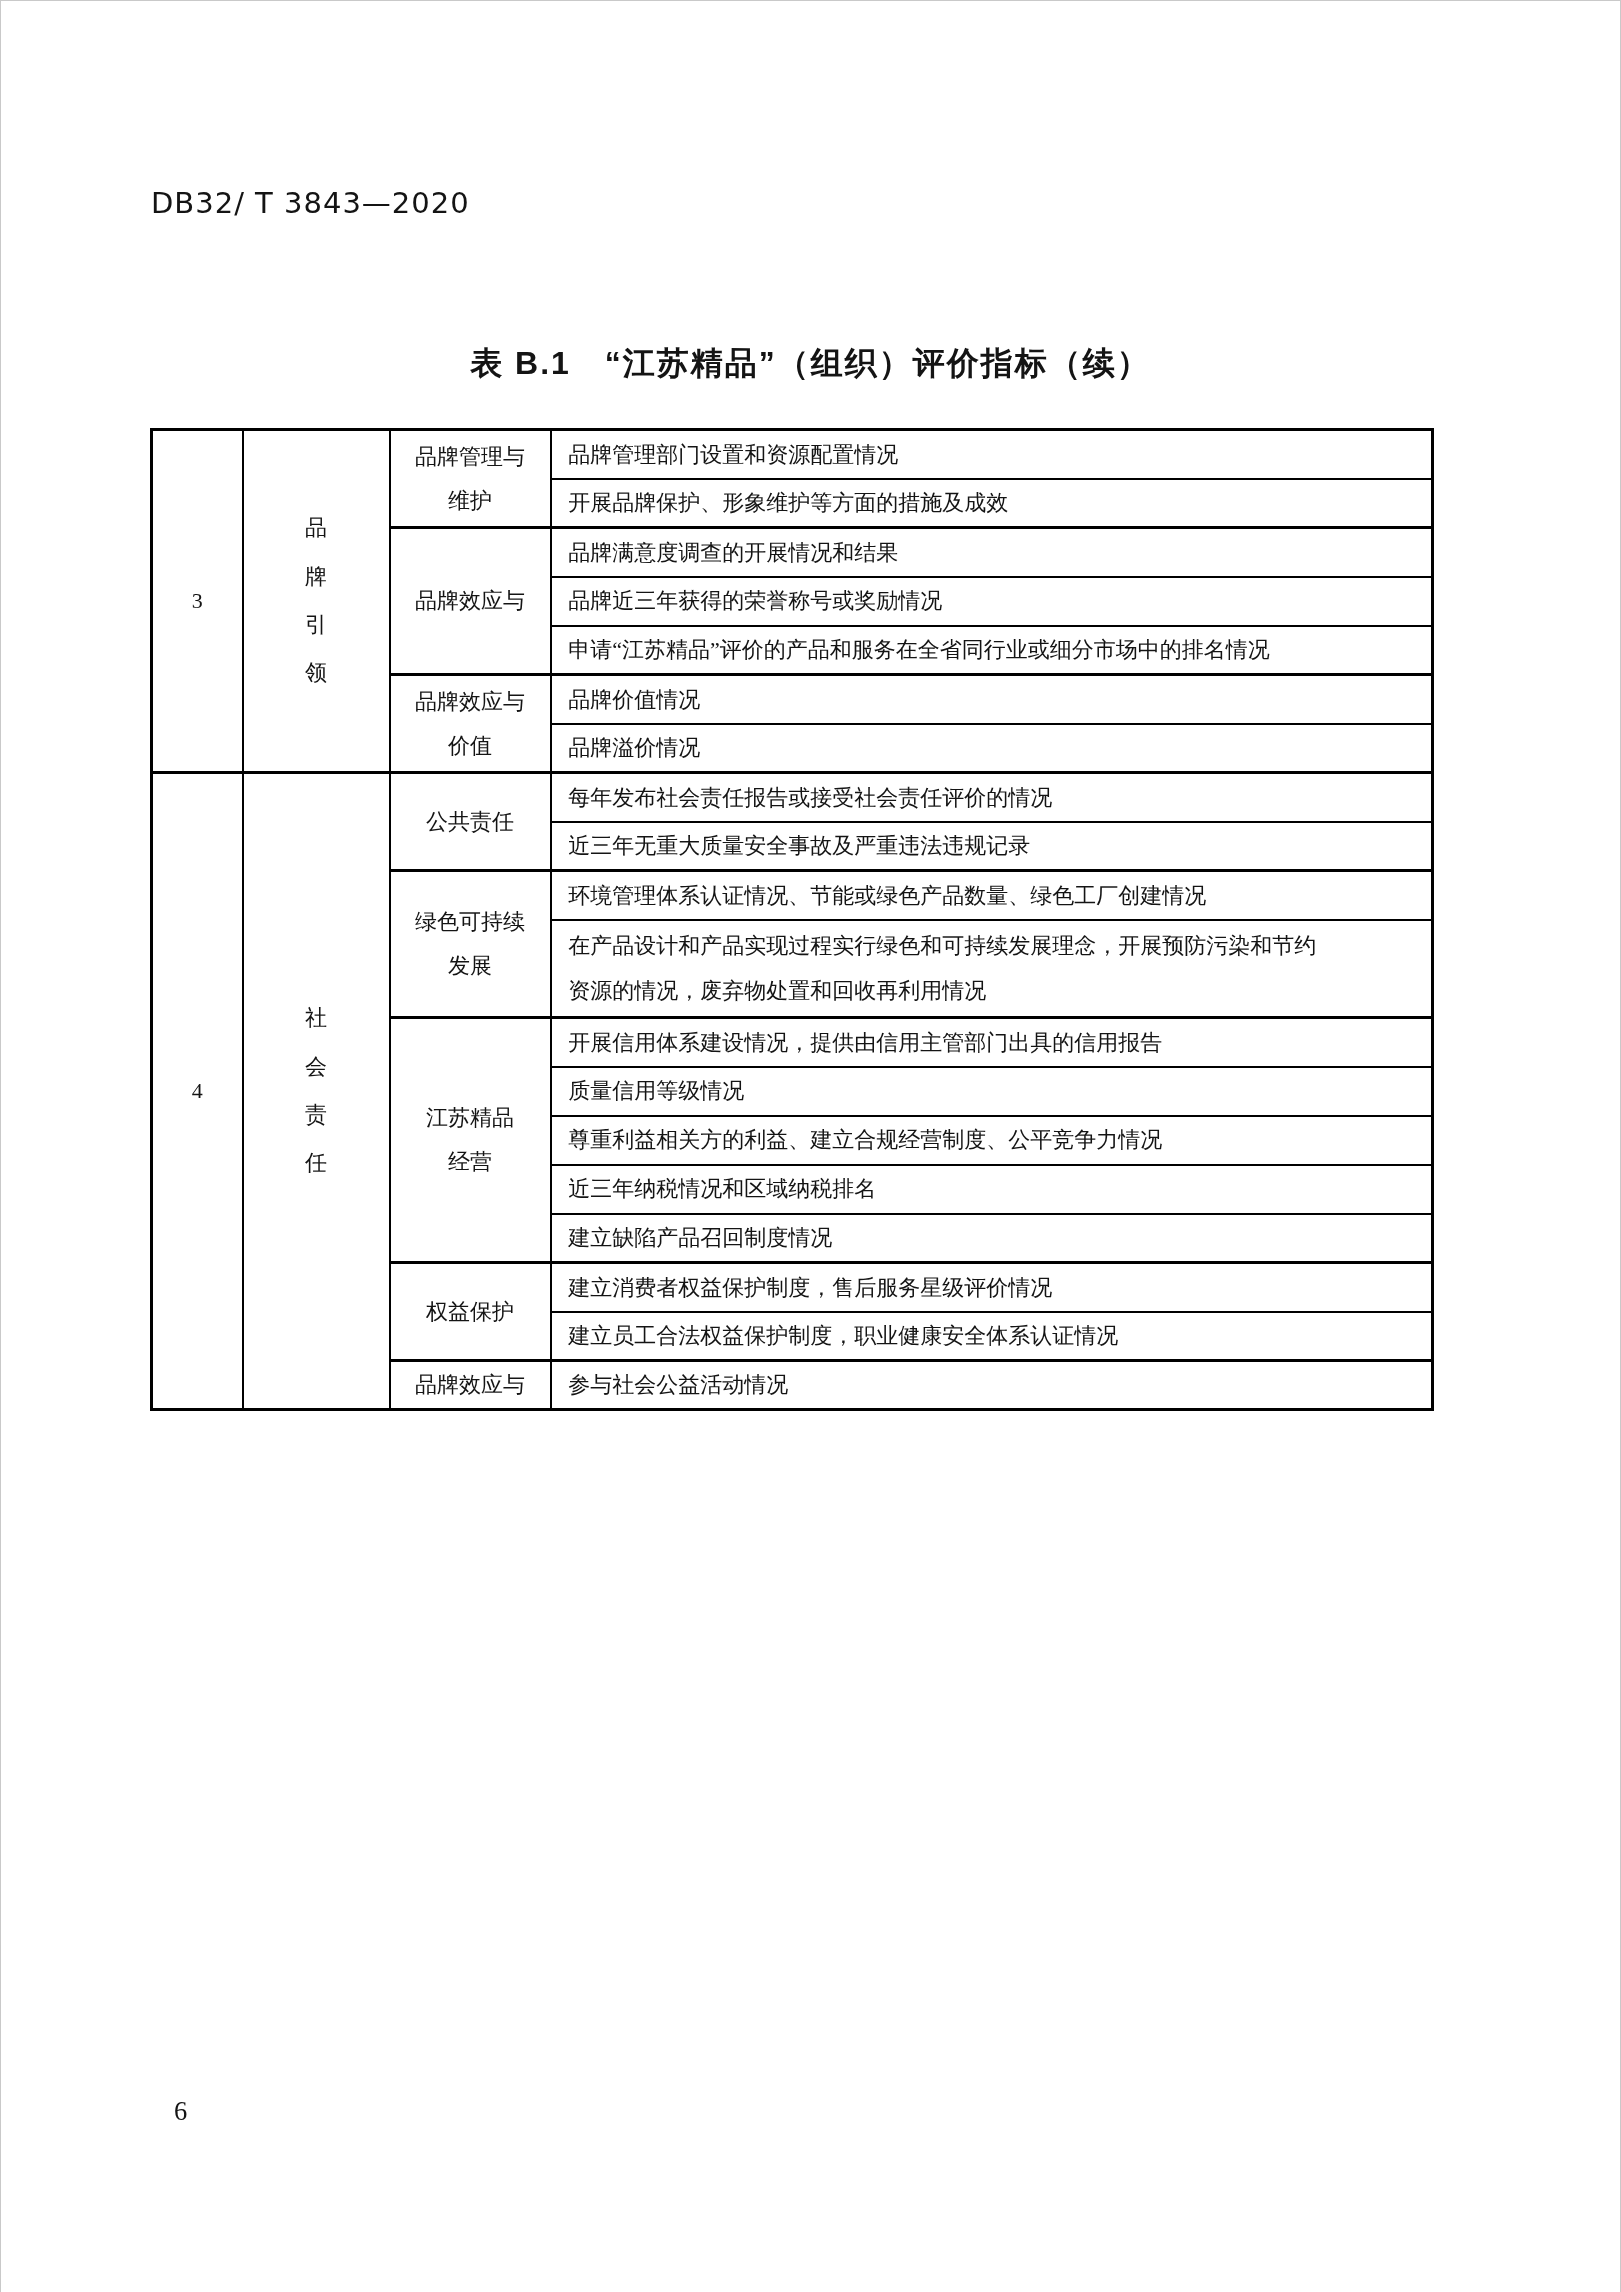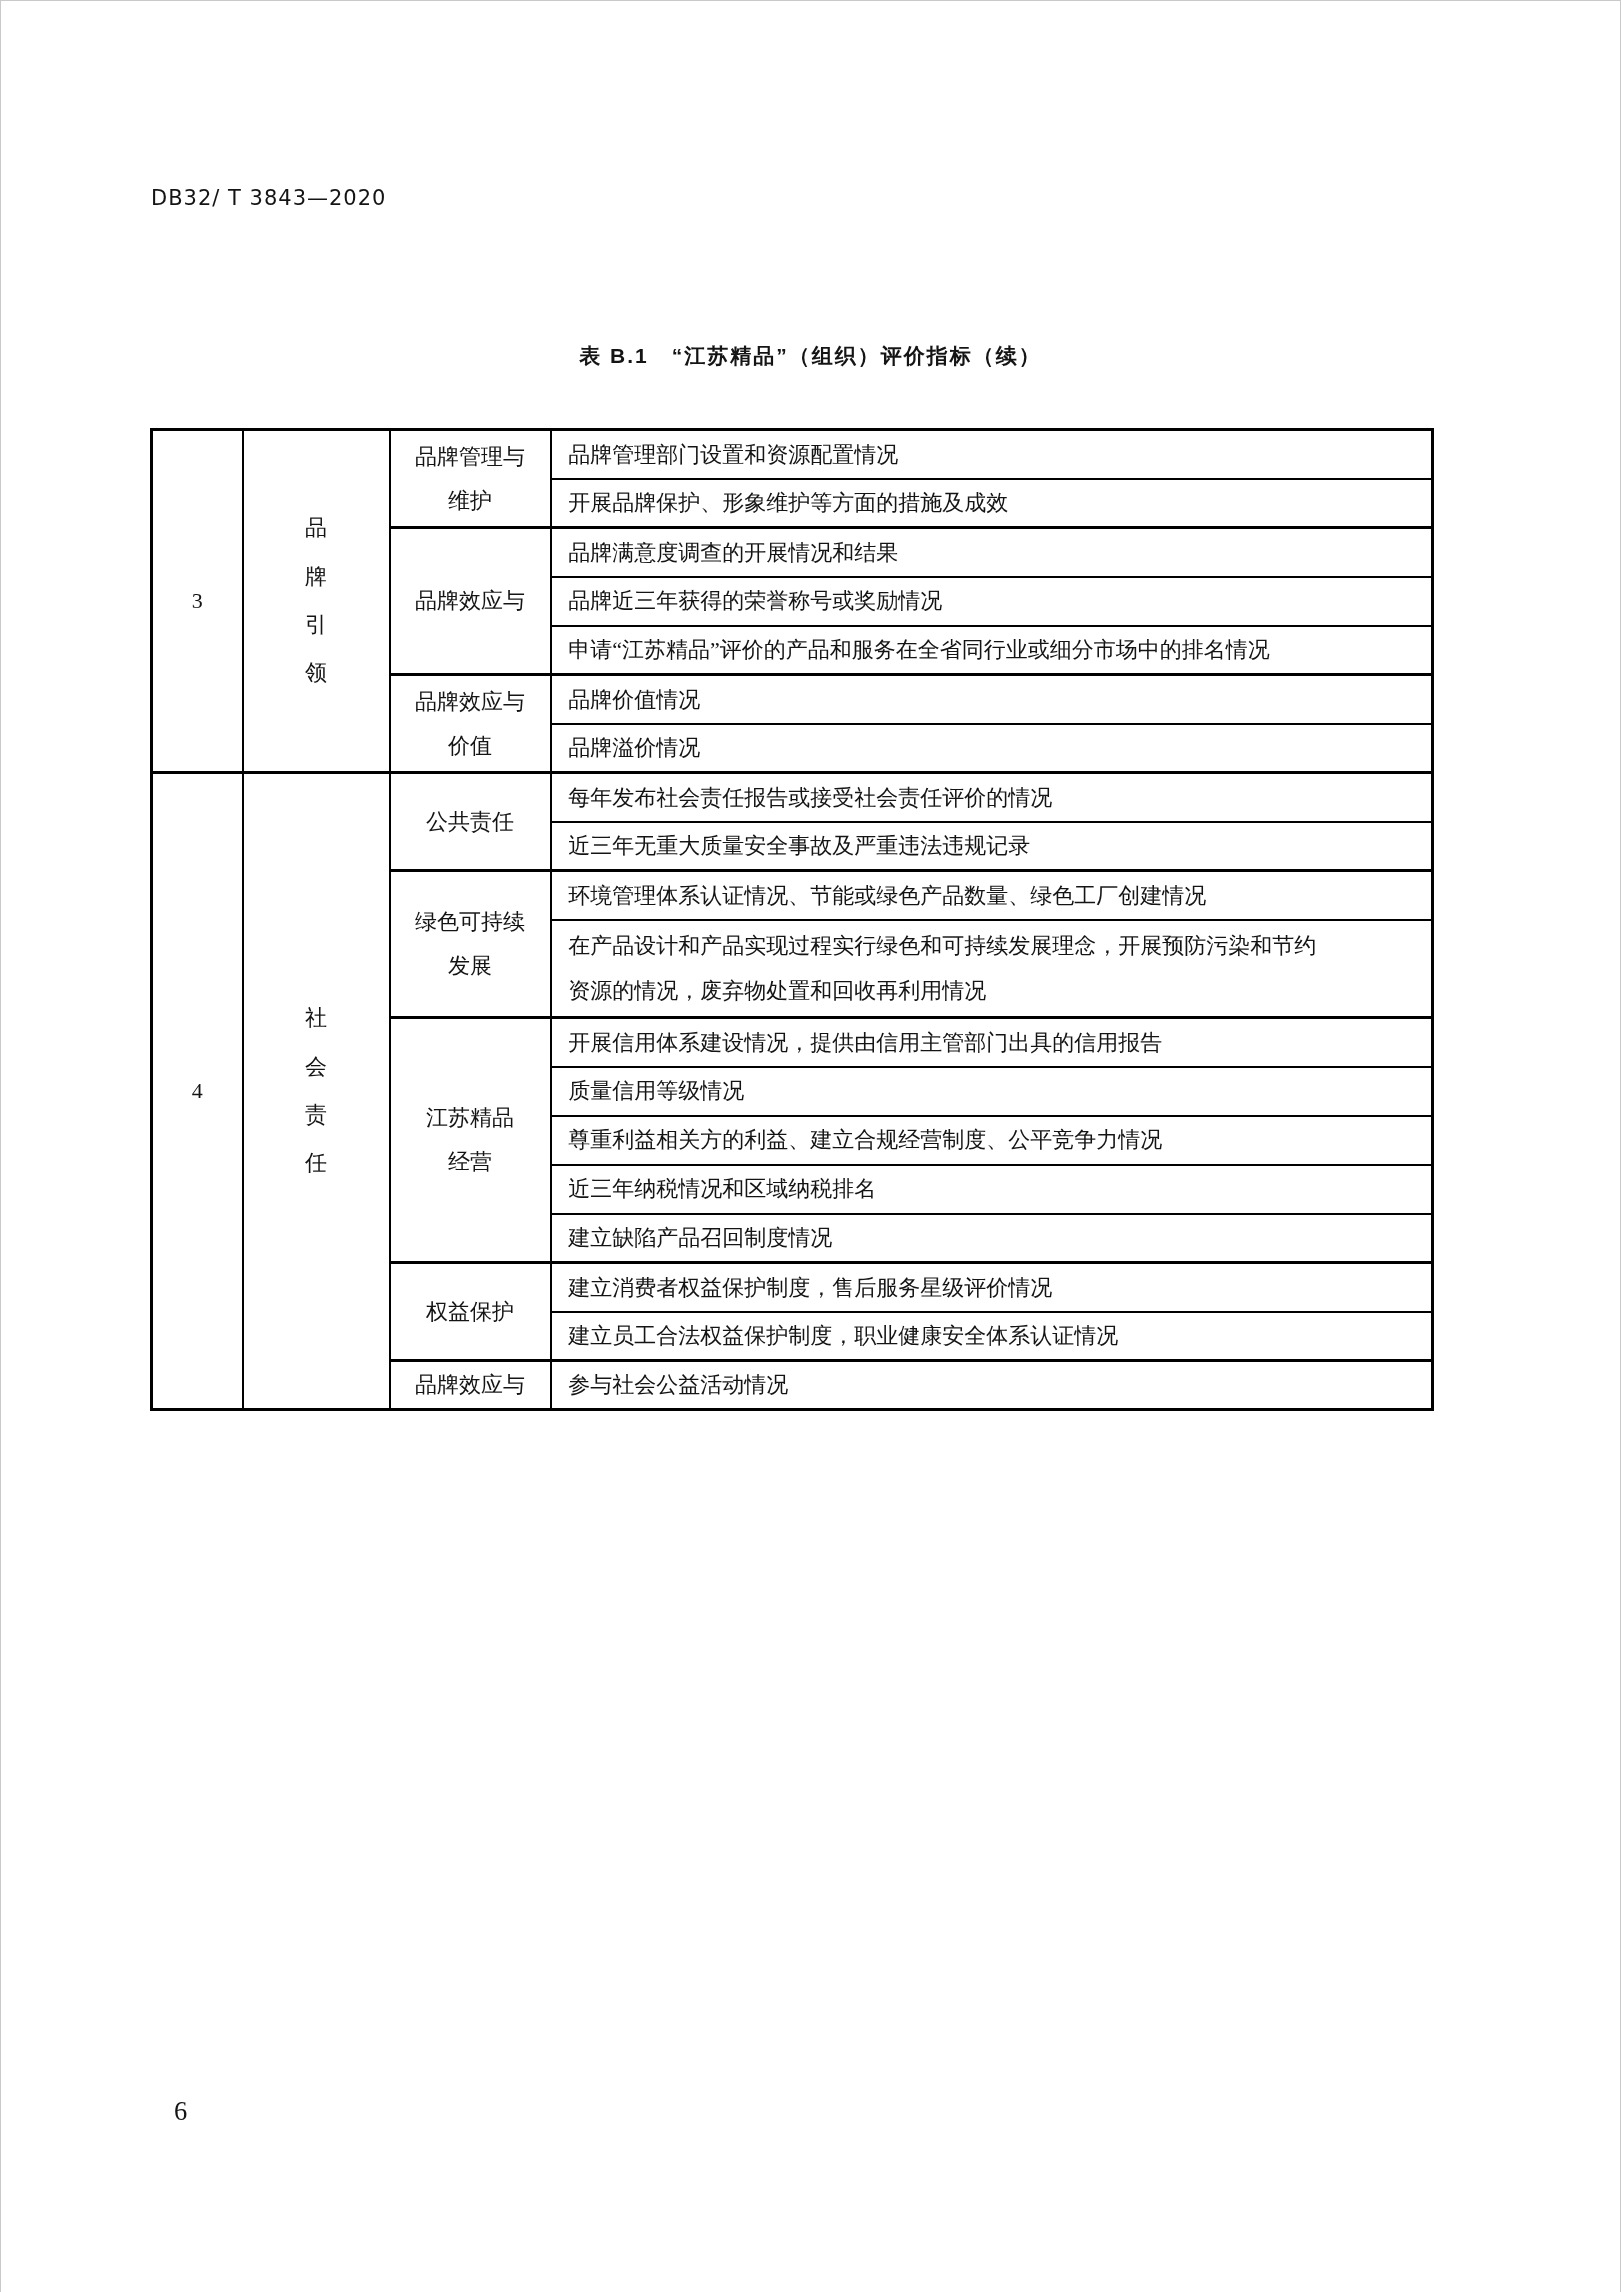--- a/index.html
+++ b/index.html
@@ -10,27 +10,27 @@
     color:#141414;
   }
   .page-frame {
     position:absolute; inset:0;
     border:1px solid #c9c9c9;
     pointer-events:none;
   }
   .doc-header {
     position:absolute; left:151px; top:186px;
     font-family:"DejaVu Sans","Liberation Sans",sans-serif;
-    font-size:21px; letter-spacing:1px;
+    font-size:29px; letter-spacing:1px;
   }
   .table-title {
     position:absolute; top:342px; left:0; width:100%;
     text-align:center;
     font-family:"Liberation Sans","DejaVu Sans",sans-serif;
-    font-weight:bold; font-size:21px; letter-spacing:2px;
+    font-weight:bold; font-size:32px; letter-spacing:2px;
   }
   table.indicator {
     position:absolute; left:150px; top:428px;
     width:1281px;
     border-collapse:collapse; table-layout:fixed;
     border:3.9px solid #000;
   }
   table.indicator td {
     border:2px solid #000;
     font-size:22px;

